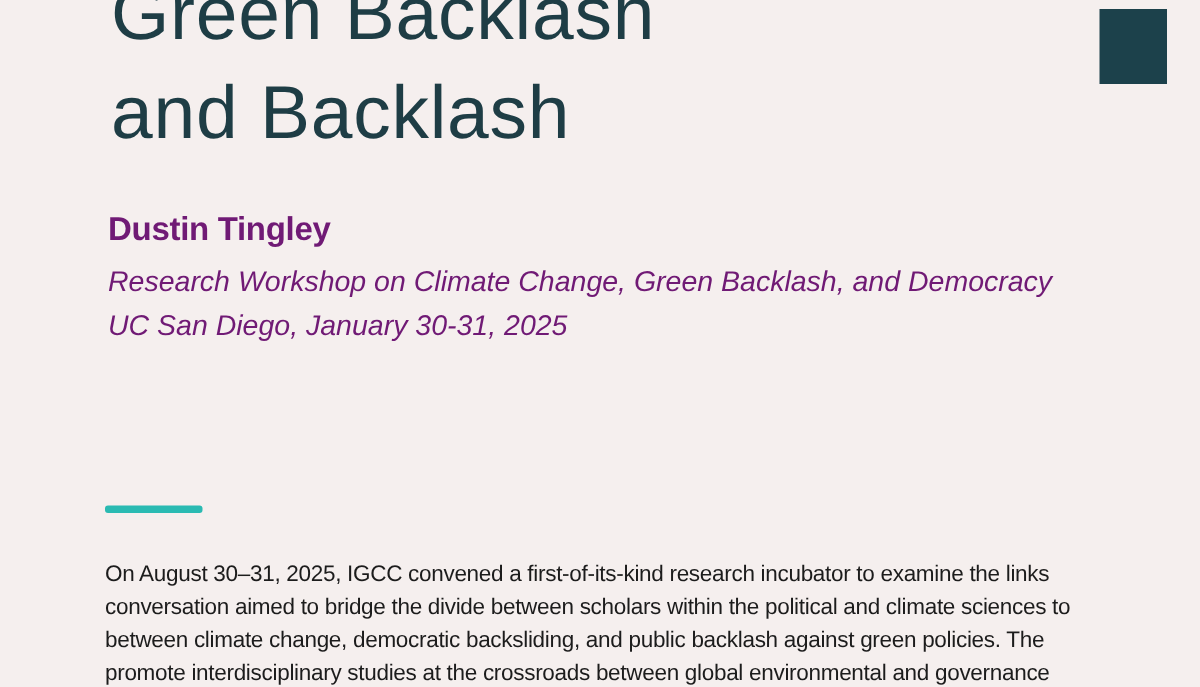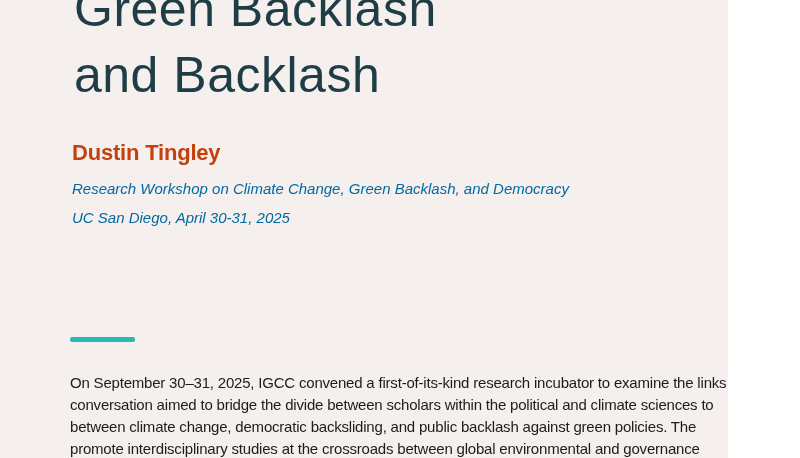--- a/index.html
+++ b/index.html
@@ -3,21 +3,21 @@
 <meta charset="utf-8">
 <style>
   html, body { margin: 0; padding: 0; }
   body {
     width: 800px; height: 458px;
     font-family: "Liberation Sans", sans-serif;
     background: #ffffff;
   }
   .slide {
     position: relative;
-    width: 728px; height: 458px;
+    width: 800px; height: 458px;
     background: #f5efee;
     overflow: hidden;
   }
   .corner-square {
     position: absolute;
     left: 733px; top: 6px;
     width: 45px; height: 50px;
     background: #1c414b;
   }
   .title {
@@ -30,30 +30,30 @@
     letter-spacing: 0.5px;
     color: #1e3d45;
     white-space: nowrap;
   }
   .author {
     position: absolute;
     left: 72px; top: 140px;
     font-size: 22px;
     font-weight: 700;
     letter-spacing: -0.2px;
-    color: #c2410c;
+    color: #701a75;
     white-space: nowrap;
   }
   .subtitle {
     position: absolute;
     left: 72px; top: 174px;
-    font-size: 15px;
+    font-size: 19px;
     font-style: italic;
     line-height: 29px;
-    color: #0369a1;
+    color: #701a75;
     white-space: nowrap;
   }
   .accent-dash {
     position: absolute;
     left: 70px; top: 337px;
     width: 65px; height: 5px;
     border-radius: 2px;
     background: #2abab2;
   }
   .body-paragraph {
@@ -75,25 +75,25 @@
 
   <h1 class="title">
     <div>Green Backlash</div>
     <div>and Backlash</div>
   </h1>
 
   <div class="author">Dustin Tingley</div>
 
   <div class="subtitle">
     <div>Research Workshop on Climate Change, Green Backlash, and Democracy</div>
-    <div>UC San Diego, April 30-31, 2025</div>
+    <div>UC San Diego, January 30-31, 2025</div>
   </div>
 
   <div class="accent-dash"></div>
 
   <div class="body-paragraph">
-    <div>On September 30–31, 2025, IGCC convened a first-of-its-kind research incubator to examine the links</div>
+    <div>On August 30–31, 2025, IGCC convened a first-of-its-kind research incubator to examine the links</div>
     <div>conversation aimed to bridge the divide between scholars within the political and climate sciences to</div>
     <div>between climate change, democratic backsliding, and public backlash against green policies. The</div>
     <div>promote interdisciplinary studies at the crossroads between global environmental and governance</div>
   </div>
 
 </div>
 
 </body></html>

